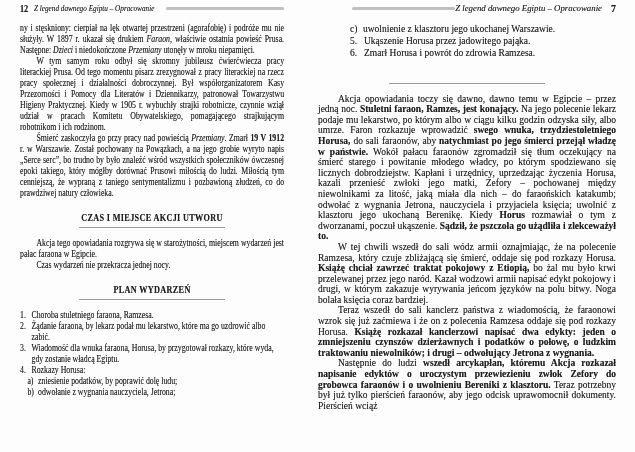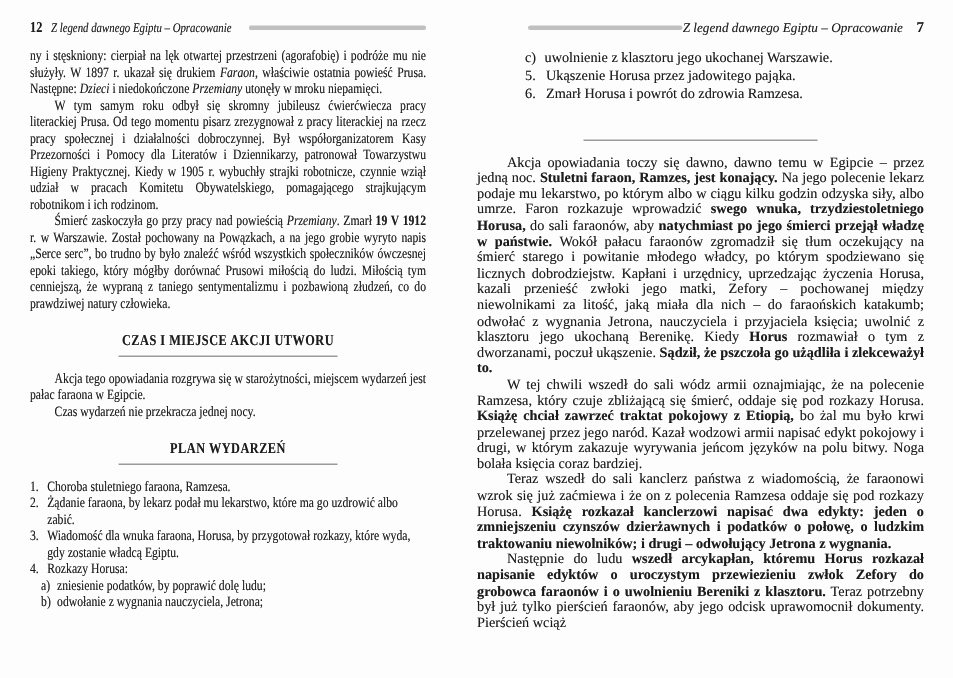--- a/index.html
+++ b/index.html
@@ -4,21 +4,21 @@
 <style>
   html, body { margin:0; padding:0; }
   body {
     width:635px; height:452px;
     background:#fdfdfd;
     position:relative; overflow:hidden;
     font-family:"Liberation Serif","DejaVu Serif",serif;
     color:#1c1c1c;
     text-shadow:0 0 .3px rgba(20,20,20,.45);
   }
-  .page { position:absolute; top:12px; }
+  .page { position:absolute; top:2px; }
   .page-left  { left:20px;  width:264px; }
   .page-right { left:318px; width:298px; }
   
   .condense { width:322px; transform:scaleX(0.82); transform-origin:0 0; }
 
   .header { display:flex; align-items:center; height:12px; margin-bottom:9px; }
   .hdr-num { font-weight:bold; font-size:10px; }
   .hdr-title { font-style:italic; font-size:8.8px; white-space:nowrap; color:#222; }
   .page-left .hdr-title { margin-left:7px; }
   .hdr-rule { height:3px; background:#c0c0c0; border-radius:2px; }
@@ -122,17 +122,17 @@
         <div class="li">
           <span class="marker">6.</span>
           <span class="li-text"><span>Zmarł Horusa i powrót do zdrowia Ramzesa.</span></span>
         </div>
         <div class="sec">
           <div class="sec-rule"></div>
         </div>
         <p class="para indent"><span>Akcja opowiadania toczy się dawno, dawno temu w Egipcie – przez jedną noc. </span><span class="b">Stuletni faraon, Ramzes, jest konający.</span><span> Na jego polecenie lekarz podaje mu lekarstwo, po którym albo w ciągu kilku godzin odzyska siły, albo umrze. Faron rozkazuje wprowadzić </span><span class="b">swego wnuka, trzydziestoletniego Horusa,</span><span> do sali faraonów, aby </span><span class="b">natychmiast po jego śmierci przejął władzę w państwie.</span><span> Wokół pałacu faraonów zgromadził się tłum oczekujący na śmierć starego i powitanie młodego władcy, po którym spodziewano się licznych dobrodziejstw. Kapłani i urzędnicy, uprzedzając życzenia Horusa, kazali przenieść zwłoki jego matki, Zefory – pochowanej między niewolnikami za litość, jaką miała dla nich – do faraońskich katakumb; odwołać z wygnania Jetrona, nauczyciela i przyjaciela księcia; uwolnić z klasztoru jego ukochaną Berenikę. Kiedy </span><span class="b">Horus</span><span> rozmawiał o tym z dworzanami, poczuł ukąszenie. </span><span class="b">Sądził, że pszczoła go użądliła i zlekceważył to.</span></p>
         <p class="para indent"><span>W tej chwili wszedł do sali wódz armii oznajmiając, że na polecenie Ramzesa, który czuje zbliżającą się śmierć, oddaje się pod rozkazy Horusa. </span><span class="b">Książę chciał zawrzeć traktat pokojowy z Etiopią,</span><span> bo żal mu było krwi przelewanej przez jego naród. Kazał wodzowi armii napisać edykt pokojowy i drugi, w którym zakazuje wyrywania jeńcom języków na polu bitwy. Noga bolała księcia coraz bardziej.</span></p>
         <p class="para indent"><span>Teraz wszedł do sali kanclerz państwa z wiadomością, że faraonowi wzrok się już zaćmiewa i że on z polecenia Ramzesa oddaje się pod rozkazy Horusa. </span><span class="b">Książę rozkazał kanclerzowi napisać dwa edykty: jeden o zmniejszeniu czynszów dzierżawnych i podatków o połowę, o ludzkim traktowaniu niewolników; i drugi – odwołujący Jetrona z wygnania.</span></p>
-        <p class="para indent"><span>Następnie do ludu </span><span class="b">wszedł arcykapłan, któremu Horus rozkazał napisanie edyktów o uroczystym przewiezieniu zwłok Zefory do grobowca faraonów i o uwolnieniu Bereniki z klasztoru.</span><span> Teraz potrzebny był już tylko pierścień faraonów, aby jego odcisk uprawomocnił dokumenty. Pierścień wciąż</span></p>
+        <p class="para indent"><span>Następnie do ludzi </span><span class="b">wszedł arcykapłan, któremu Akcja rozkazał napisanie edyktów o uroczystym przewiezieniu zwłok Zefory do grobowca faraonów i o uwolnieniu Bereniki z klasztoru.</span><span> Teraz potrzebny był już tylko pierścień faraonów, aby jego odcisk uprawomocnił dokumenty. Pierścień wciąż</span></p>
       </div>
   </section>
 
 </div>
 
 </body></html>

